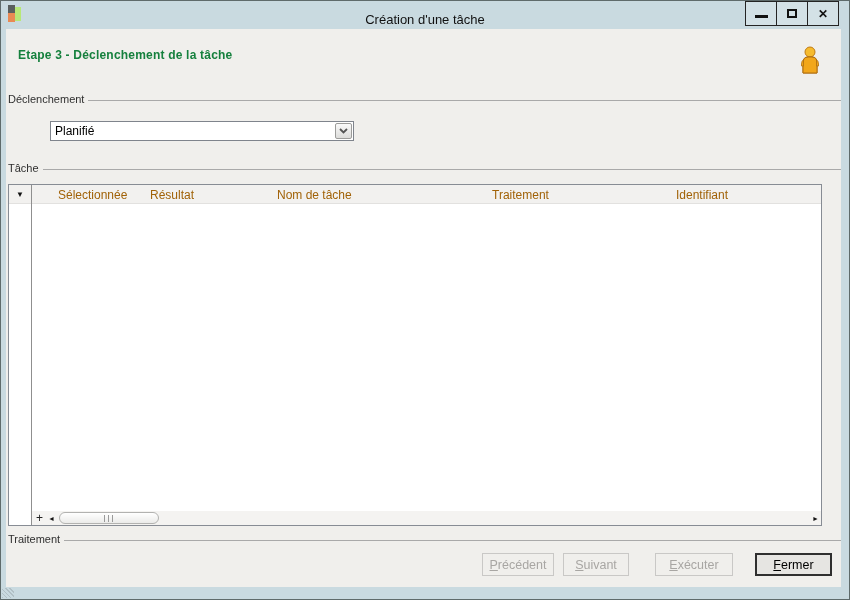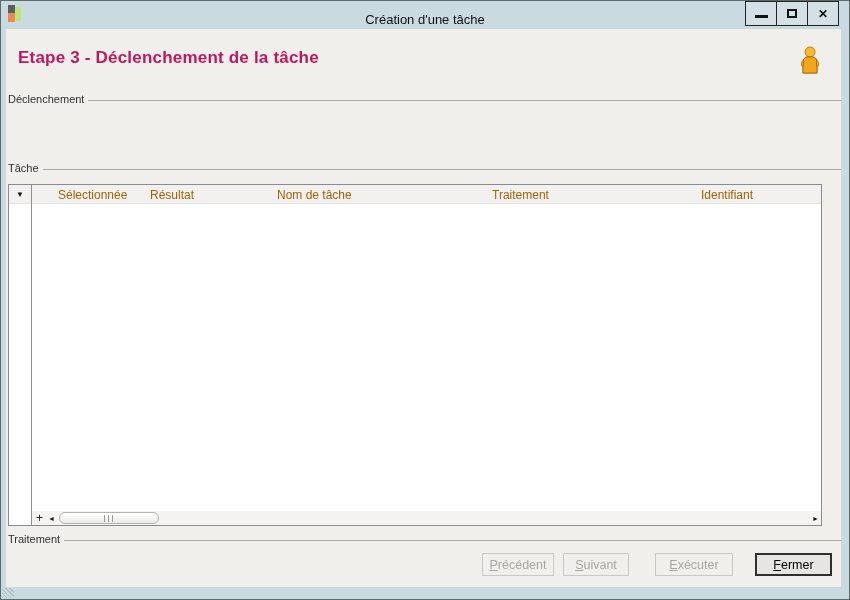--- a/index.html
+++ b/index.html
@@ -30,21 +30,21 @@
   .glyph-min { width:13px; height:3px; background:#111; margin-top:6px; }
   .glyph-max { width:10px; height:9px; border:2px solid #111; }
   .glyph-close { font-size:12px; font-weight:bold; color:#111; line-height:1; }
   
   .body {
     position:absolute; left:5px; right:8px; top:28px; bottom:12px;
     background:#f0efec; overflow:hidden;
   }
   .header-title {
     position:absolute; left:12px; top:19px;
-    font-size:17px; font-weight:bold; color:#be185d; letter-spacing:0.2px;
+    font-size:12px; font-weight:bold; color:#15803d; letter-spacing:0.2px;
   }
   .user-icon { position:absolute; left:793px; top:17px; }
   
   .group {
     position:absolute; left:2px; right:0; height:14px;
     display:flex; align-items:center;
   }
   .group .lbl { font-size:11px; color:#2f2f2f; padding-right:4px; white-space:nowrap; }
   .group .line { flex:1; border-top:1px solid #a9a9a9; margin-top:2px; }
   .group-trigger { top:63px; }
@@ -73,21 +73,21 @@
     position:absolute; left:0; right:0; top:0; height:19px;
     background:#f2f1ef; border-bottom:1px solid #e2e1df;
   }
   .sel-cell {
     position:absolute; left:0; top:0; width:22px; height:19px;
     display:flex; align-items:center; justify-content:center;
     font-size:8px; color:#111;
   }
   .th { position:absolute; top:0; height:19px; display:flex; align-items:center;
         font-size:12px; color:#a16207; white-space:nowrap;margin-left:20px; }
-  .c0 { left:29px; } .c1 { left:121px; } .c2 { left:248px; } .c3 { left:463px; } .c4 { left:672px; }
+  .c0 { left:29px; } .c1 { left:121px; } .c2 { left:248px; } .c3 { left:463px; } .c4 { left:647px; }
   
   .hscroll {
     position:absolute; left:23px; right:0; bottom:0; height:14px;
     background:#f4f3f1; display:flex; align-items:center;
   }
   .hs-plus { font-size:12px; color:#222; padding:0 3px 1px 4px; line-height:1; }
   .hs-arrow { font-size:7px; color:#111; line-height:1; padding:0 2px; }
   .hs-thumb {
     width:100px; height:12px; margin-left:2px;
     background:linear-gradient(#ffffff,#ebebe9);
@@ -150,20 +150,28 @@
       <path d="M4 27 L4 17 Q4 11 9 11 L13 11 Q18 11 18 17 L18 27 Z" fill="#f2a71b" stroke="#b06f10" stroke-width="1"></path>
       <path d="M4.5 14 Q2.5 15 2.5 18 L2.5 20 L4.5 20 Z" fill="#f2a71b" stroke="#b06f10" stroke-width="0.8"></path>
       <path d="M17.5 14 Q19.5 15 19.5 18 L19.5 20 L17.5 20 Z" fill="#f2a71b" stroke="#b06f10" stroke-width="0.8"></path>
     </svg>
 
     <div class="group group-trigger">
       <span class="lbl">Déclenchement</span>
       <span class="line"></span>
     </div>
 
+    <div class="combo">
+      <span class="val">Planifié</span>
+      <span class="combo-btn">
+        <svg width="9" height="6" viewBox="0 0 9 6">
+          <polyline points="1,1 4.5,4.5 8,1" fill="none" stroke="#555" stroke-width="1.8"></polyline>
+        </svg>
+      </span>
+    </div>
 
     <div class="group group-task">
       <span class="lbl">Tâche</span>
       <span class="line"></span>
     </div>
 
     <div class="table">
       <div class="tbl-header">
         <div class="sel-cell">▼</div>
         <div class="th c0">Sélectionnée</div>

